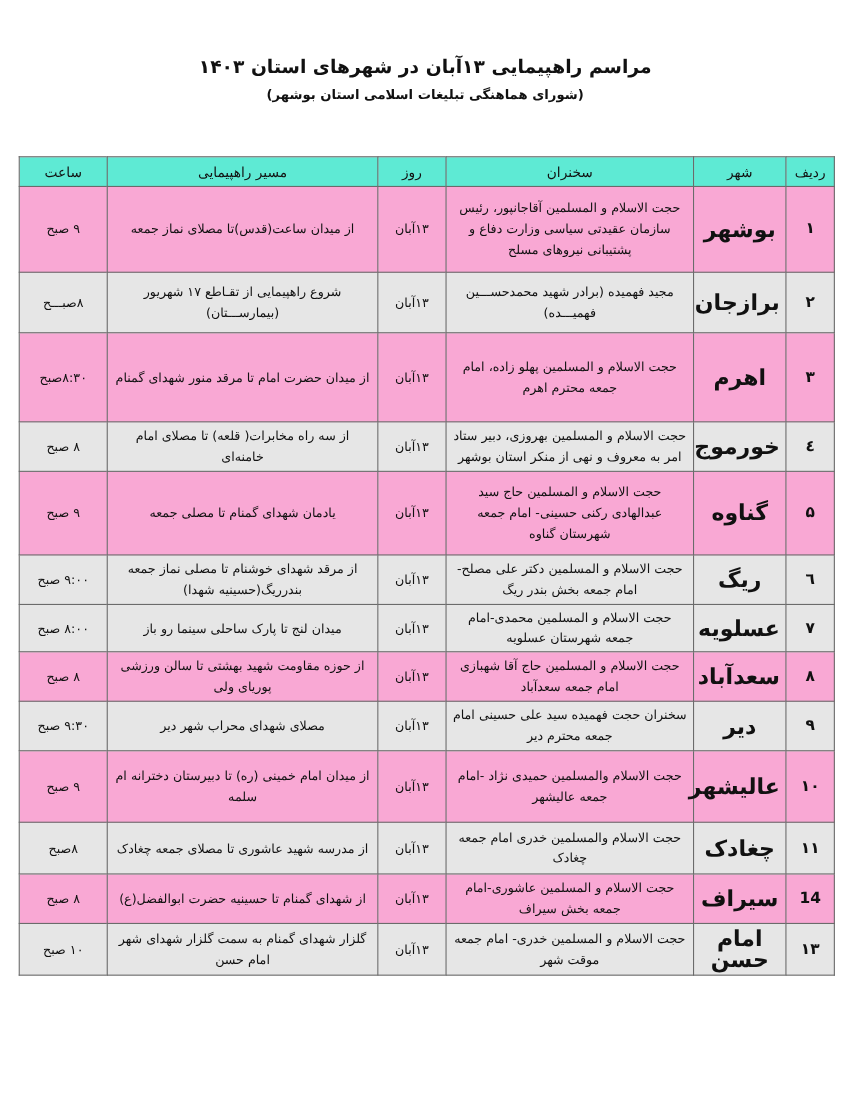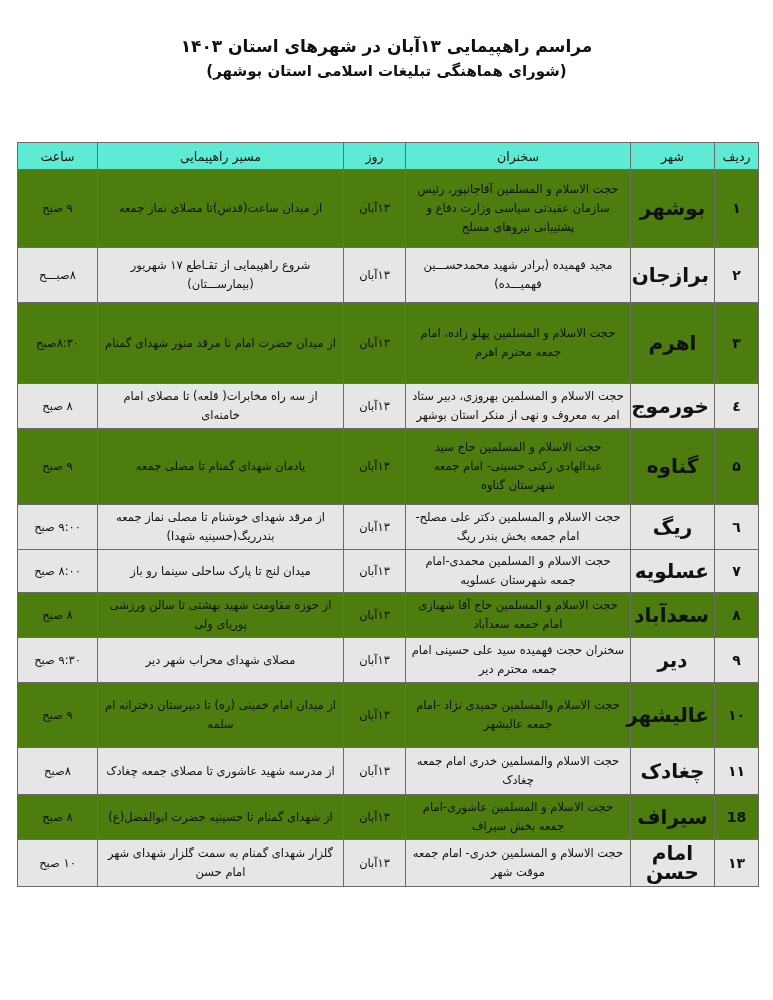--- a/index.html
+++ b/index.html
@@ -1,26 +1,26 @@
 <!DOCTYPE html>
 <html><head>
 <meta charset="utf-8">
 <style>
   html, body { margin:0; padding:0; background:#ffffff; }
   body { width:773px; height:1000px; position:relative; font-family:"DejaVu Sans", sans-serif; color:#111; overflow:hidden; }
-  .titles { position:absolute; top:33px; left:0; width:773px; text-align:center; direction:rtl; }
+  .titles { position:absolute; top:48px; left:0; width:773px; text-align:center; direction:rtl; }
   .title1 { font-weight:bold; font-size:17px; line-height:26px; }
-  .title2 { font-weight:bold; font-size:15px; line-height:24px; }
+  .title2 { font-weight:bold; font-size:12px; line-height:24px; }
   table { position:absolute; top:142px; left:17px; width:741px; border-collapse:collapse; direction:rtl; table-layout:fixed; }
   th, td { border:1px solid #6b6b6b; text-align:center; vertical-align:middle; padding:2px 5px; font-size:11.5px; line-height:19px; }
   th { background:#5eead4; font-weight:normal; font-size:12.5px; height:22px; }
   td.num { font-weight:bold; font-size:14px; }
   td.city { font-weight:bold; font-size:20px; }
   tr.shade td { background:#e6e6e6; }
-  tr.white td { background:#4d7c0f; }
+  tr.white td { background:#f9a8d4; }
 </style>
 </head>
 <body>
 
 <div class="titles">
   <div class="title1">مراسم راهپیمایی ۱۳آبان در شهرهای استان ۱۴۰۳</div>
   <div class="title2">(شورای هماهنگی تبلیغات اسلامی استان بوشهر)</div>
 </div>
 
 <table>
@@ -125,21 +125,21 @@
       </tr>
       <tr class="shade" style="height: 47px;">
         <td class="num">۱۱</td>
         <td class="city">چغادک</td>
         <td>حجت الاسلام والمسلمین خدری امام جمعه چغادک</td>
         <td>۱۳آبان</td>
         <td>از مدرسه شهید عاشوری تا مصلای جمعه چغادک</td>
         <td>۸صبح</td>
       </tr>
       <tr class="white" style="height: 45px;">
-        <td class="num">18</td>
+        <td class="num">14</td>
         <td class="city">سیراف</td>
         <td>حجت الاسلام و المسلمین عاشوری-امام جمعه بخش سیراف</td>
         <td>۱۳آبان</td>
         <td>از شهدای گمنام تا حسینیه حضرت ابوالفضل(ع)</td>
         <td>۸ صبح</td>
       </tr>
       <tr class="shade" style="height: 47px;">
         <td class="num">۱۳</td>
         <td class="city">امام حسن</td>
         <td>حجت الاسلام و المسلمین  خدری- امام جمعه موقت شهر</td>

